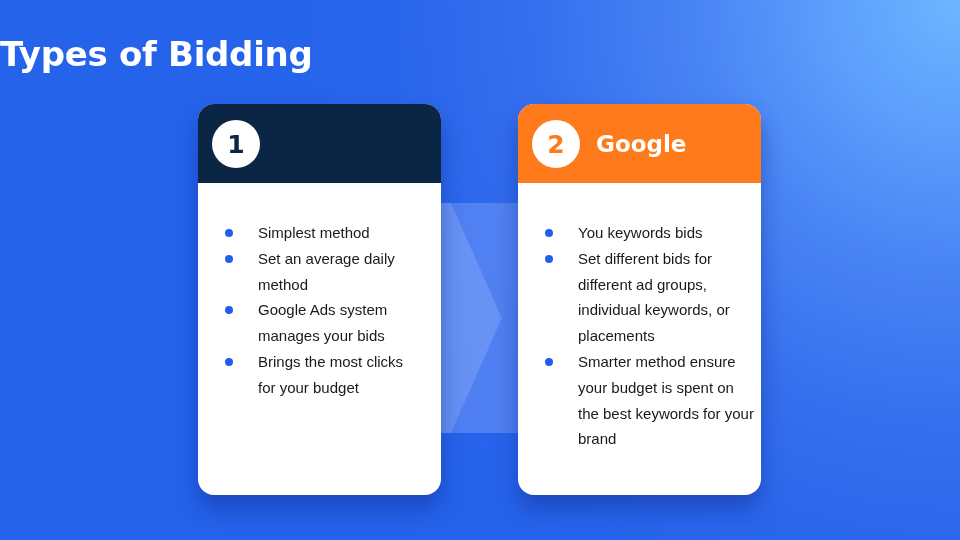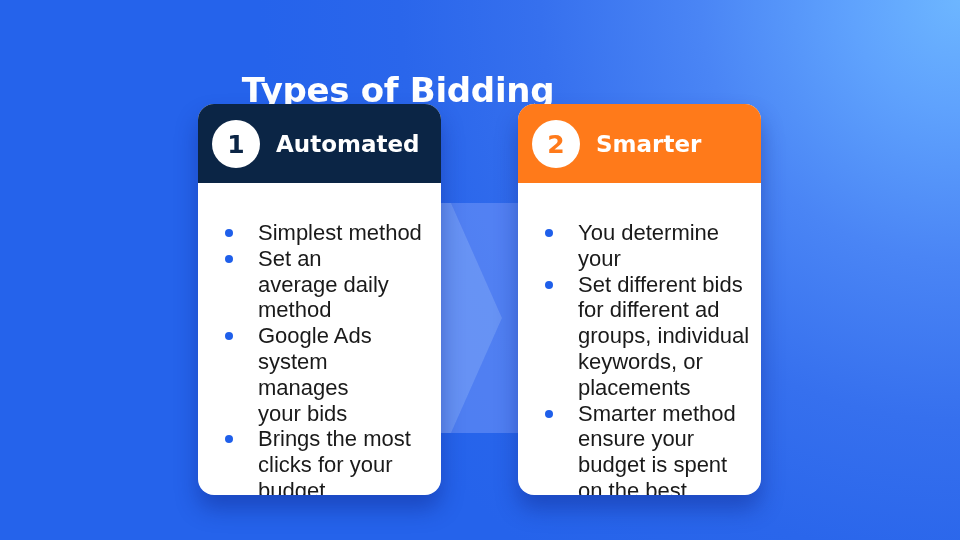--- a/index.html
+++ b/index.html
@@ -6,28 +6,26 @@
   html, body { width: 960px; height: 540px; overflow: hidden; }
   body {
     position: relative;
     font-family: "Liberation Sans", sans-serif;
     background-color: #2563EB;
     background-image: radial-gradient(circle at 100% 0%, #6DB6FF 0px, #5FA2FD 110px, #4A85F5 260px, #3670EE 420px, #2A66EB 560px, #2563EB 700px);
   }
   .title {
     position: absolute;
     left: 0; top: 28px; width: 796px;
-    text-align: center;
     color: #ffffff;
     font-family: "DejaVu Sans", sans-serif;
     font-weight: bold;
     font-size: 34px;
     letter-spacing: -0.3px;
     line-height: 52px;
-    margin-top: 36px;
   }
   .connector {
     position: absolute;
     left: 441px; top: 203px; width: 77px; height: 230px;
     background: rgba(140, 175, 255, 0.42);
     overflow: hidden;
   }
   .connector svg { position: absolute; left: 0; top: 0; }
   .card {
     position: absolute;
@@ -73,21 +71,21 @@
   .bullets {
     list-style: none;
     position: absolute;
     left: 0; top: 116px;
     width: 100%;
   }
   .bullets li {
     position: relative;
     padding-left: 60px;
     padding-right: 8px;
-    font-size: 22px;
+    font-size: 15px;
     line-height: 25.8px;
     color: #1a1a1a;
   }
   .bullets li .dot {
     position: absolute;
     left: 27px; top: 9px;
     width: 8px; height: 8px;
     border-radius: 50%;
     background: #1F5FEA;
   }
@@ -100,33 +98,32 @@
 <div class="connector">
   <svg width="77" height="230" viewBox="0 0 77 230">
     <polygon points="0,0 10,0 61,115 10,230 0,230" fill="rgba(255,255,255,0.12)"></polygon>
     <polygon points="10,0 77,0 77,230 10,230 61,115" fill="rgba(70,110,240,0.18)"></polygon>
   </svg>
 </div>
 
 <div class="card auto">
   <div class="card-header">
     <div class="num-circle">1</div>
-    <div class="card-title">Automated</div>
   </div>
   <ul class="bullets">
     <li><span class="dot"></span><span>Simplest method</span></li>
     <li style="padding-right:40px"><span class="dot"></span><span>Set an average daily method</span></li>
     <li style="padding-right:44px"><span class="dot"></span><span>Google Ads system manages your bids</span></li>
     <li style="padding-right:30px"><span class="dot"></span><span>Brings the most clicks for your budget</span></li>
   </ul>
 </div>
 
 <div class="card manual">
   <div class="card-header">
     <div class="num-circle">2</div>
-    <div class="card-title">Smarter</div>
+    <div class="card-title">Google</div>
   </div>
   <ul class="bullets">
-    <li><span class="dot"></span><span>You determine your</span></li>
+    <li><span class="dot"></span><span>You keywords bids</span></li>
     <li style="padding-right:11px"><span class="dot"></span><span>Set different bids for different ad groups, individual keywords, or placements</span></li>
     <li style="padding-right:4px"><span class="dot"></span><span>Smarter method ensure your budget is spent on the best keywords for your brand</span></li>
   </ul>
 </div>
 
 </body></html>

